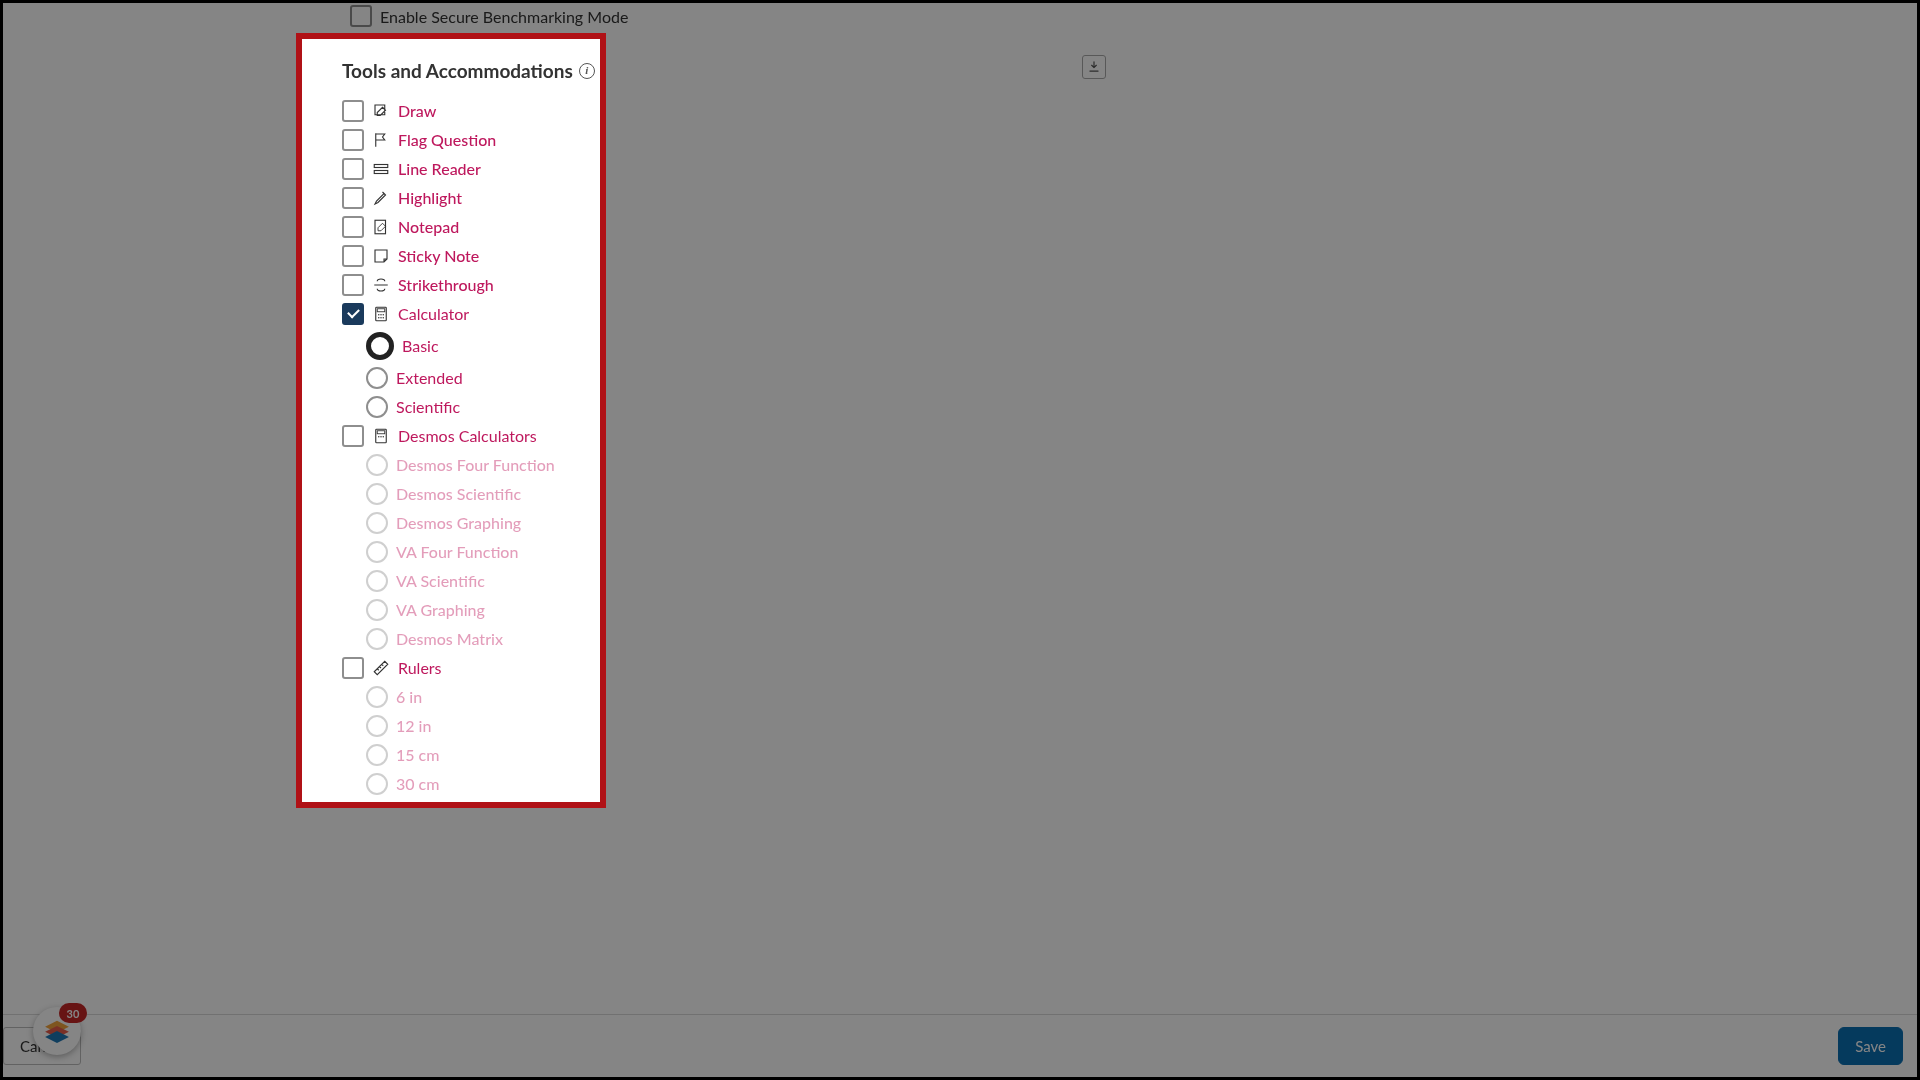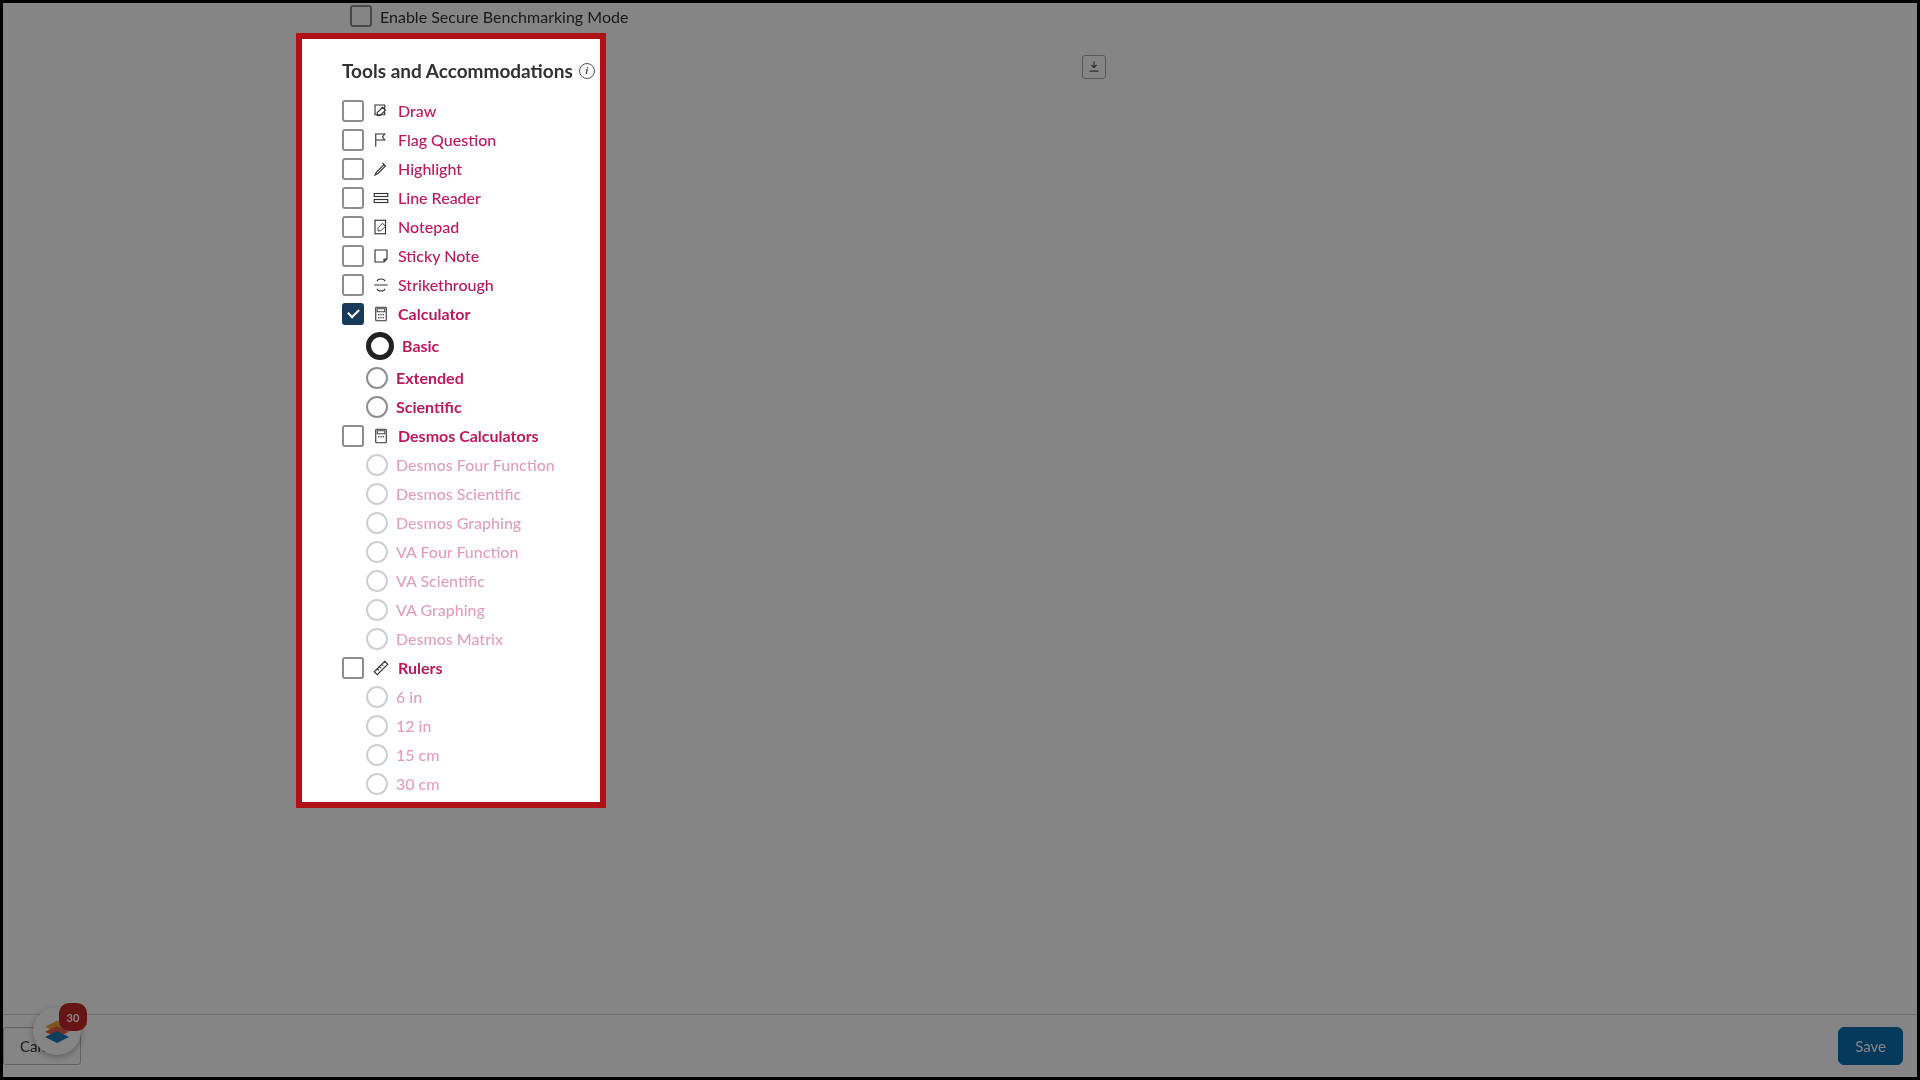--- a/index.html
+++ b/index.html
@@ -156,21 +156,21 @@
   .tool-row .tlabel {
     font-size: 16px;
     color: #be185d;
     font-weight: 500;
   }
   .tool-row.disabled .tlabel,
   .tool-row.disabled .rad,
   .tool-row.disabled .cbx {
     opacity: 0.42;
   }
-  .tool-row .bold { font-weight:700; }
+  .tool-row .bold { font-weight:400; }
   .tool-icon {
     width: 18px;
     height: 18px;
     flex: 0 0 18px;
     display: flex;
     align-items: center;
     justify-content: center;
   }
 
   
@@ -225,21 +225,21 @@
   .fab svg { display:block; }
   .fab-badge {
     position: absolute;
     top: -4px;
     right: -6px;
     background: #c62828;
     color: #fff;
     font-size: 11px;
     font-weight: 700;
     min-width: 20px;
-    height: 28px;
+    height: 20px;
     border-radius: 10px;
     display: flex;
     align-items: center;
     justify-content: center;
     padding: 0 4px;
   }
 
   
   .under { z-index: 0; }
   .dim-overlay { z-index: 3; }
@@ -307,35 +307,35 @@
                 <path d="M5 3v18M5 4h12l-3 4 3 4H5" stroke="#333" stroke-width="1.5" fill="none"></path>
               </svg>
           </span>
           <span class="tlabel">Flag Question</span>
         </div>
 
         <div class="tool-row">
           <div class="cbx"></div>
           <span class="tool-icon">
             <svg width="18" height="18" viewBox="0 0 24 24">
-                <path d="M4 20l4-2 10-10-2-2L6 16l-2 4zM14 4l4 4" stroke="#333" stroke-width="1.5" fill="none"></path>
-              </svg>
-          </span>
-          <span class="tlabel">Highlight</span>
-        </div>
-
-        <div class="tool-row">
-          <div class="cbx"></div>
-          <span class="tool-icon">
-            <svg width="18" height="18" viewBox="0 0 24 24">
                 <rect x="3" y="6" width="18" height="4" stroke="#333" stroke-width="1.5" fill="none"></rect>
                 <rect x="3" y="14" width="18" height="4" stroke="#333" stroke-width="1.5" fill="none"></rect>
               </svg>
           </span>
           <span class="tlabel">Line Reader</span>
+        </div>
+
+        <div class="tool-row">
+          <div class="cbx"></div>
+          <span class="tool-icon">
+            <svg width="18" height="18" viewBox="0 0 24 24">
+                <path d="M4 20l4-2 10-10-2-2L6 16l-2 4zM14 4l4 4" stroke="#333" stroke-width="1.5" fill="none"></path>
+              </svg>
+          </span>
+          <span class="tlabel">Highlight</span>
         </div>
 
         <div class="tool-row">
           <div class="cbx"></div>
           <span class="tool-icon">
             <svg width="18" height="18" viewBox="0 0 24 24">
                 <rect x="4" y="3" width="14" height="18" stroke="#333" stroke-width="1.5" fill="none"></rect>
                 <path d="M14 7l4 4-6 6h-4v-4z" stroke="#333" stroke-width="1.2" fill="none"></path>
               </svg>
           </span>

